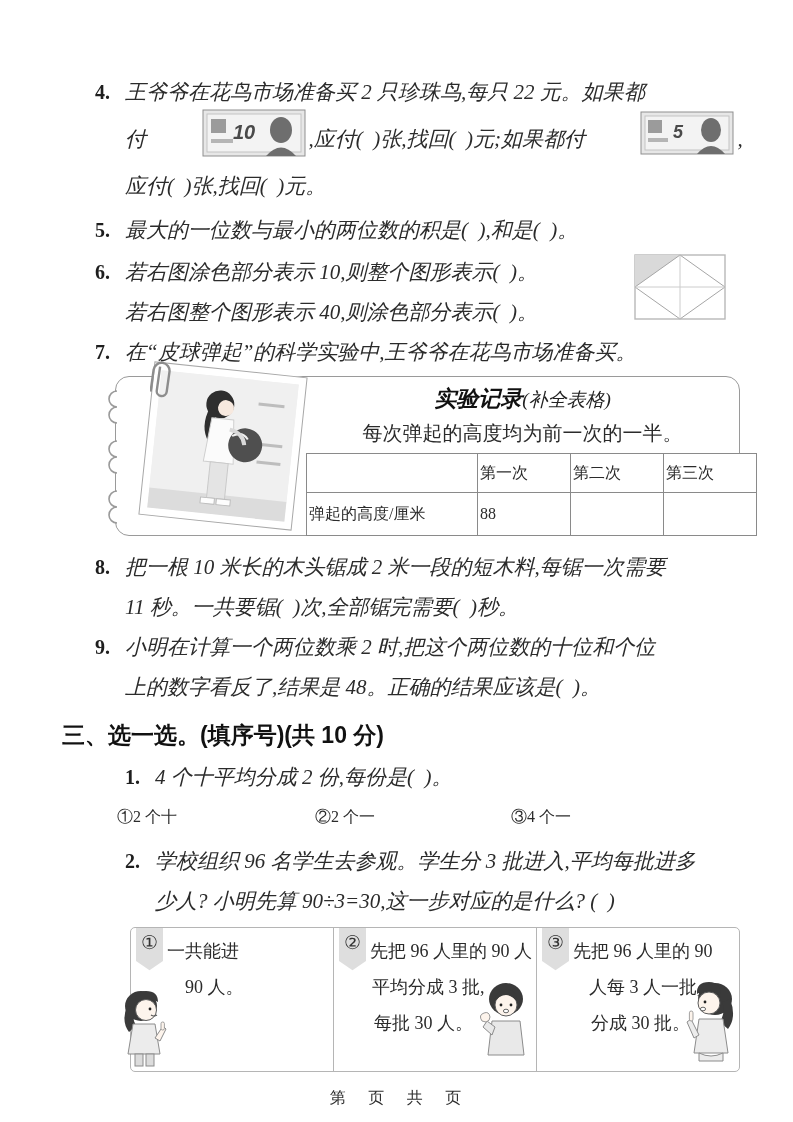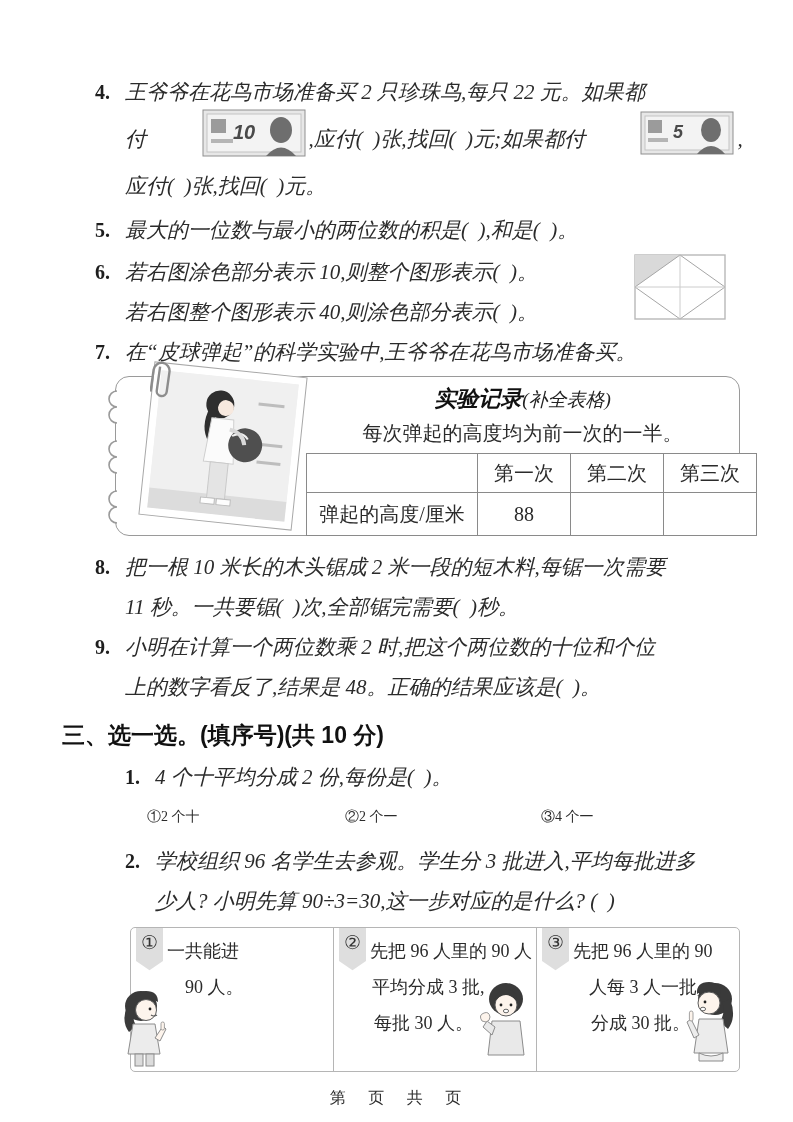--- a/index.html
+++ b/index.html
@@ -26,31 +26,31 @@
   .photo{position:absolute;left:30px;top:-8px;width:154px;height:154px;background:#fff;
          border:1px solid #a8a8a8;transform:rotate(6deg);box-sizing:border-box;padding:7px;z-index:2;}
   .photo-inner{width:100%;height:100%;background:#efefef;}
   .clip{position:absolute;left:34px;top:-16px;z-index:3;}
   .card-right{margin-left:190px;padding-top:7px;}
   .card-title{text-align:center;white-space:pre;line-height:30px;font-style:italic;}
   .card-title .tb{font-family:"Liberation Sans","DejaVu Sans",sans-serif;font-weight:bold;font-size:22px;color:#111;}
   .card-title .tn{font-size:19px;color:#222;}
   .card-sub{text-align:center;font-size:20px;line-height:30px;margin-top:2px;white-space:pre;}
   table.exp{border-collapse:collapse;margin-top:5px;width:432px;table-layout:fixed;}
-  table.exp td{border:1.6px solid #8a8a8a;font-size:20px;text-align:center;padding:0 2px;
+  table.exp td{border:1.6px solid #8a8a8a;font-size:16px;text-align:left;padding:0 2px;
                white-space:pre;background:#fff;}
   table.exp .hrow td{height:38px;}
   table.exp .drow td{height:42px;}
   table.exp td.c0{width:166px;}
   table.exp td.cn{width:88px;}
   
   .sec-title{margin-top:8px;line-height:40px;font-family:"Liberation Sans","DejaVu Sans",sans-serif;
              font-weight:bold;font-size:23px;color:#111;white-space:pre;}
   
-  .optrow{display:flex;margin-left:85px;line-height:40px;font-size:14px;}
+  .optrow{display:flex;margin-left:55px;line-height:40px;font-size:16px;}
   .optrow span{white-space:pre;}
   .opt1{width:198px;}.opt2{width:196px;}
   
   .choices{display:flex;margin-left:68px;margin-top:6px;width:610px;height:145px;
            border:1.2px solid #b5b5b5;border-radius:5px;box-sizing:border-box;background:#fff;}
   .cbox{position:relative;flex:1;border-right:1.2px solid #b5b5b5;box-sizing:border-box;
         padding:5px 4px 0 8px;font-size:18px;}
   .cbox:last-child{border-right:none;}
   .cbox .cline{line-height:36px;white-space:pre;}
   .badge{position:absolute;top:0;left:5px;width:27px;height:46px;background:#dedede;

